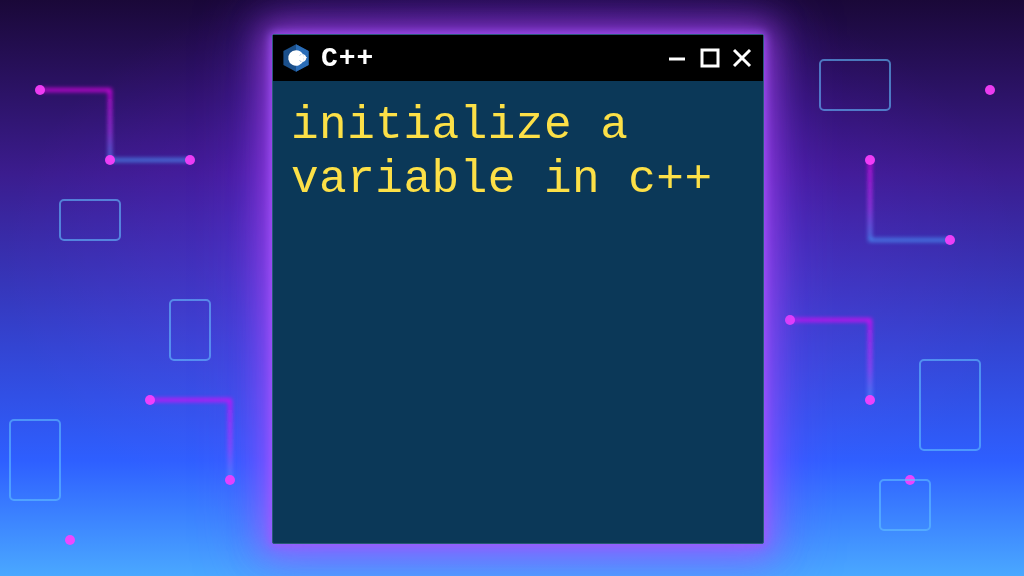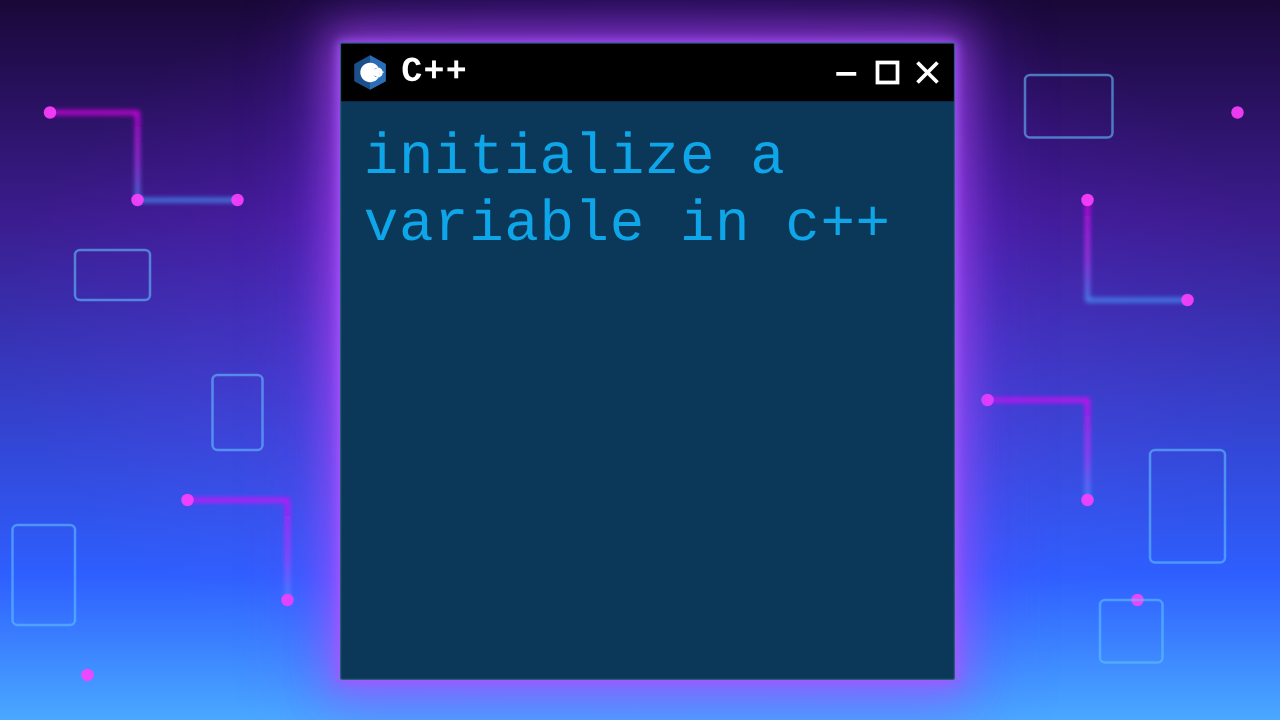--- a/index.html
+++ b/index.html
@@ -82,21 +82,21 @@
       align-items: center;
       justify-content: center;
       width: 22px;
       height: 22px;
       cursor: pointer;
     }
     .ctrl svg { display: block; }
     .body {
       flex: 1;
       padding: 18px 18px 18px 18px;
-      color: #0ea5e9;
+      color: #fde047;
       font-family: "Courier New", monospace;
       font-size: 46px;
       line-height: 1.18;
       letter-spacing: 0.5px;
     }
   </style>
 </head>
 <body>
 
 <div class="circuit-bg">

